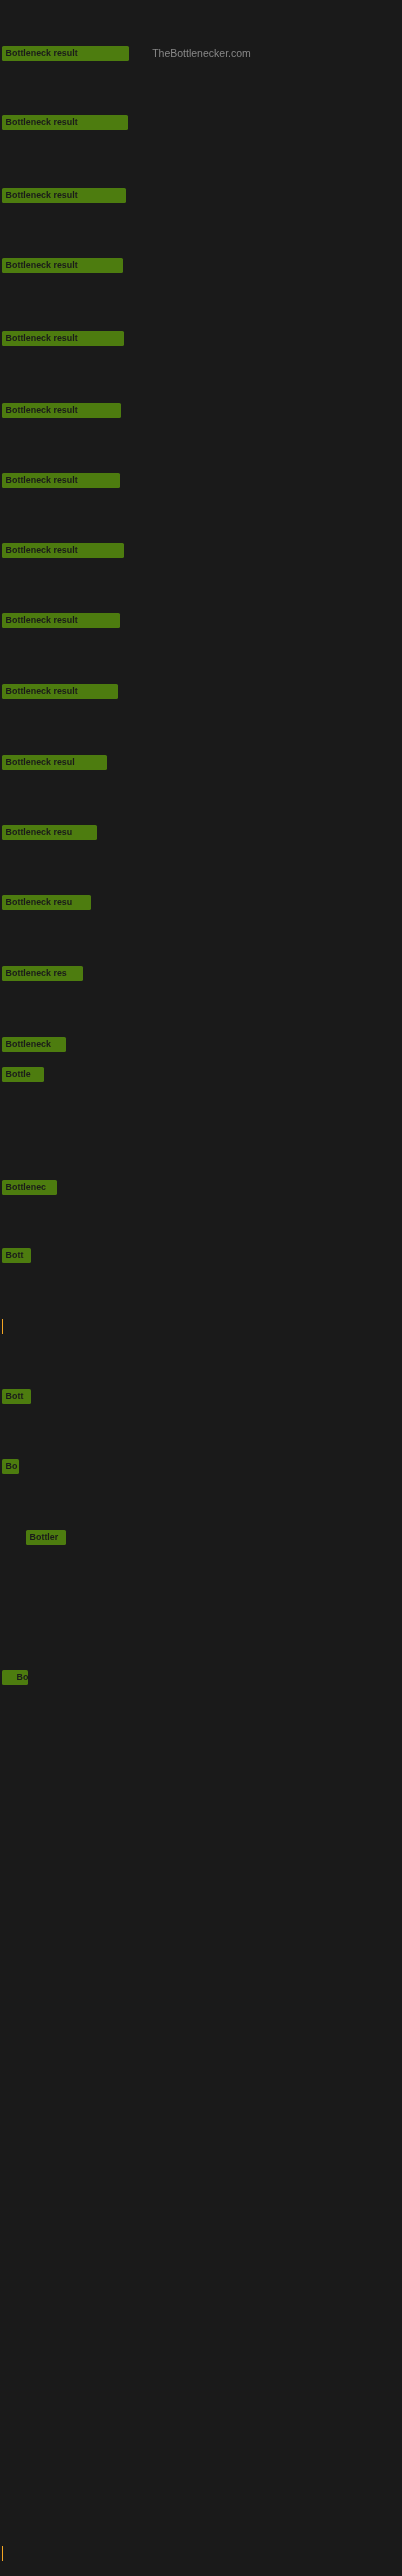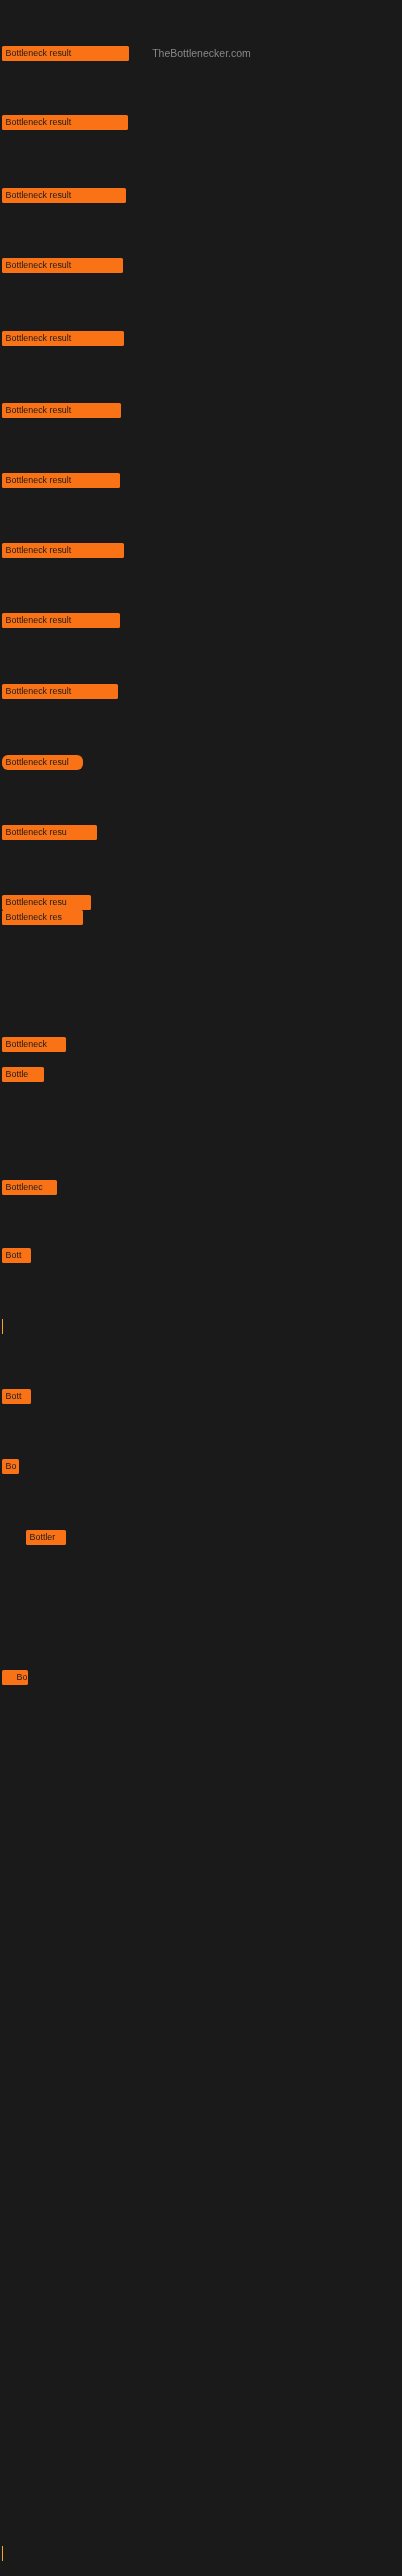--- a/index.html
+++ b/index.html
@@ -16,24 +16,24 @@
       left: 50%;
       transform: translateX(-50%);
       color: #888;
       font-size: 10.5px;
       white-space: nowrap;
       margin-top: 42px;
     }
     .bottleneck-badge {
       position: absolute;
       left: 1.6px;
-      background: #f97316;
+      background: #4d7c0f;
       color: #1a1a1a;
       font-size: 8.9px;
-      font-weight: normal;
+      font-weight: bold;
       padding: 2.4px 4px;
       border-radius: 1.6px;
       white-space: nowrap;
       overflow: hidden;
     }
     .cursor-line {
       position: absolute;
       left: 1.6px;
       width: 1.6px;
       height: 14.5px;
@@ -49,24 +49,24 @@
     <div class="bottleneck-badge" style="top: 46px; max-width: 127px; width: 127px;">Bottleneck result</div>
     <div class="bottleneck-badge" style="top: 115px; max-width: 126px; width: 126px;">Bottleneck result</div>
     <div class="bottleneck-badge" style="top: 188px; max-width: 124px; width: 124px;">Bottleneck result</div>
     <div class="bottleneck-badge" style="top: 258px; max-width: 121px; width: 121px;">Bottleneck result</div>
     <div class="bottleneck-badge" style="top: 331px; max-width: 122px; width: 122px;">Bottleneck result</div>
     <div class="bottleneck-badge" style="top: 403px; max-width: 119px; width: 119px;">Bottleneck result</div>
     <div class="bottleneck-badge" style="top: 473px; max-width: 118px; width: 118px;">Bottleneck result</div>
     <div class="bottleneck-badge" style="top: 543px; max-width: 122px; width: 122px;">Bottleneck result</div>
     <div class="bottleneck-badge" style="top: 613px; max-width: 118px; width: 118px;">Bottleneck result</div>
     <div class="bottleneck-badge" style="top: 684px; max-width: 116px; width: 116px;">Bottleneck result</div>
-    <div class="bottleneck-badge" style="top: 755px; max-width: 105px; width: 81px; border-radius: 6px;">Bottleneck resul</div>
+    <div class="bottleneck-badge" style="top: 755px; max-width: 105px; width: 105px;">Bottleneck resul</div>
     <div class="bottleneck-badge" style="top: 825px; max-width: 95px; width: 95px;">Bottleneck resu</div>
     <div class="bottleneck-badge" style="top: 895px; max-width: 89px; width: 89px;">Bottleneck resu</div>
-    <div class="bottleneck-badge" style="top: 910px; max-width: 81px; width: 81px;">Bottleneck res</div>
+    <div class="bottleneck-badge" style="top: 966px; max-width: 81px; width: 81px;">Bottleneck res</div>
     <div class="bottleneck-badge" style="top: 1037px; max-width: 64px; width: 72px;">Bottleneck</div>
     <div class="bottleneck-badge" style="top: 1067px; max-width: 42px; width: 48px;">Bottle</div>
     <div class="bottleneck-badge" style="top: 1180px; max-width: 55px; width: 55px;">Bottlenec</div>
     <div class="bottleneck-badge" style="top: 1248px; max-width: 29px; width: 29px;">Bott</div>
     <div class="cursor-line" style="top: 1319px;"></div>
     <div class="bottleneck-badge" style="top: 1389px; max-width: 29px; width: 29px;">Bott</div>
     <div class="bottleneck-badge" style="top: 1459px; max-width: 17.7px; width: 17.7px;">Bo</div>
     <div class="bottleneck-badge" style="top: 1530px; max-width: 40px; width: 40px; margin-left: 24px;">Bottler</div>
     <div class="bottleneck-badge" style="top: 1670px; max-width: 26px; width: 26px; padding-left: 15px;">Bolt</div>
     <div class="cursor-line" style="top: 2546px;"></div>

